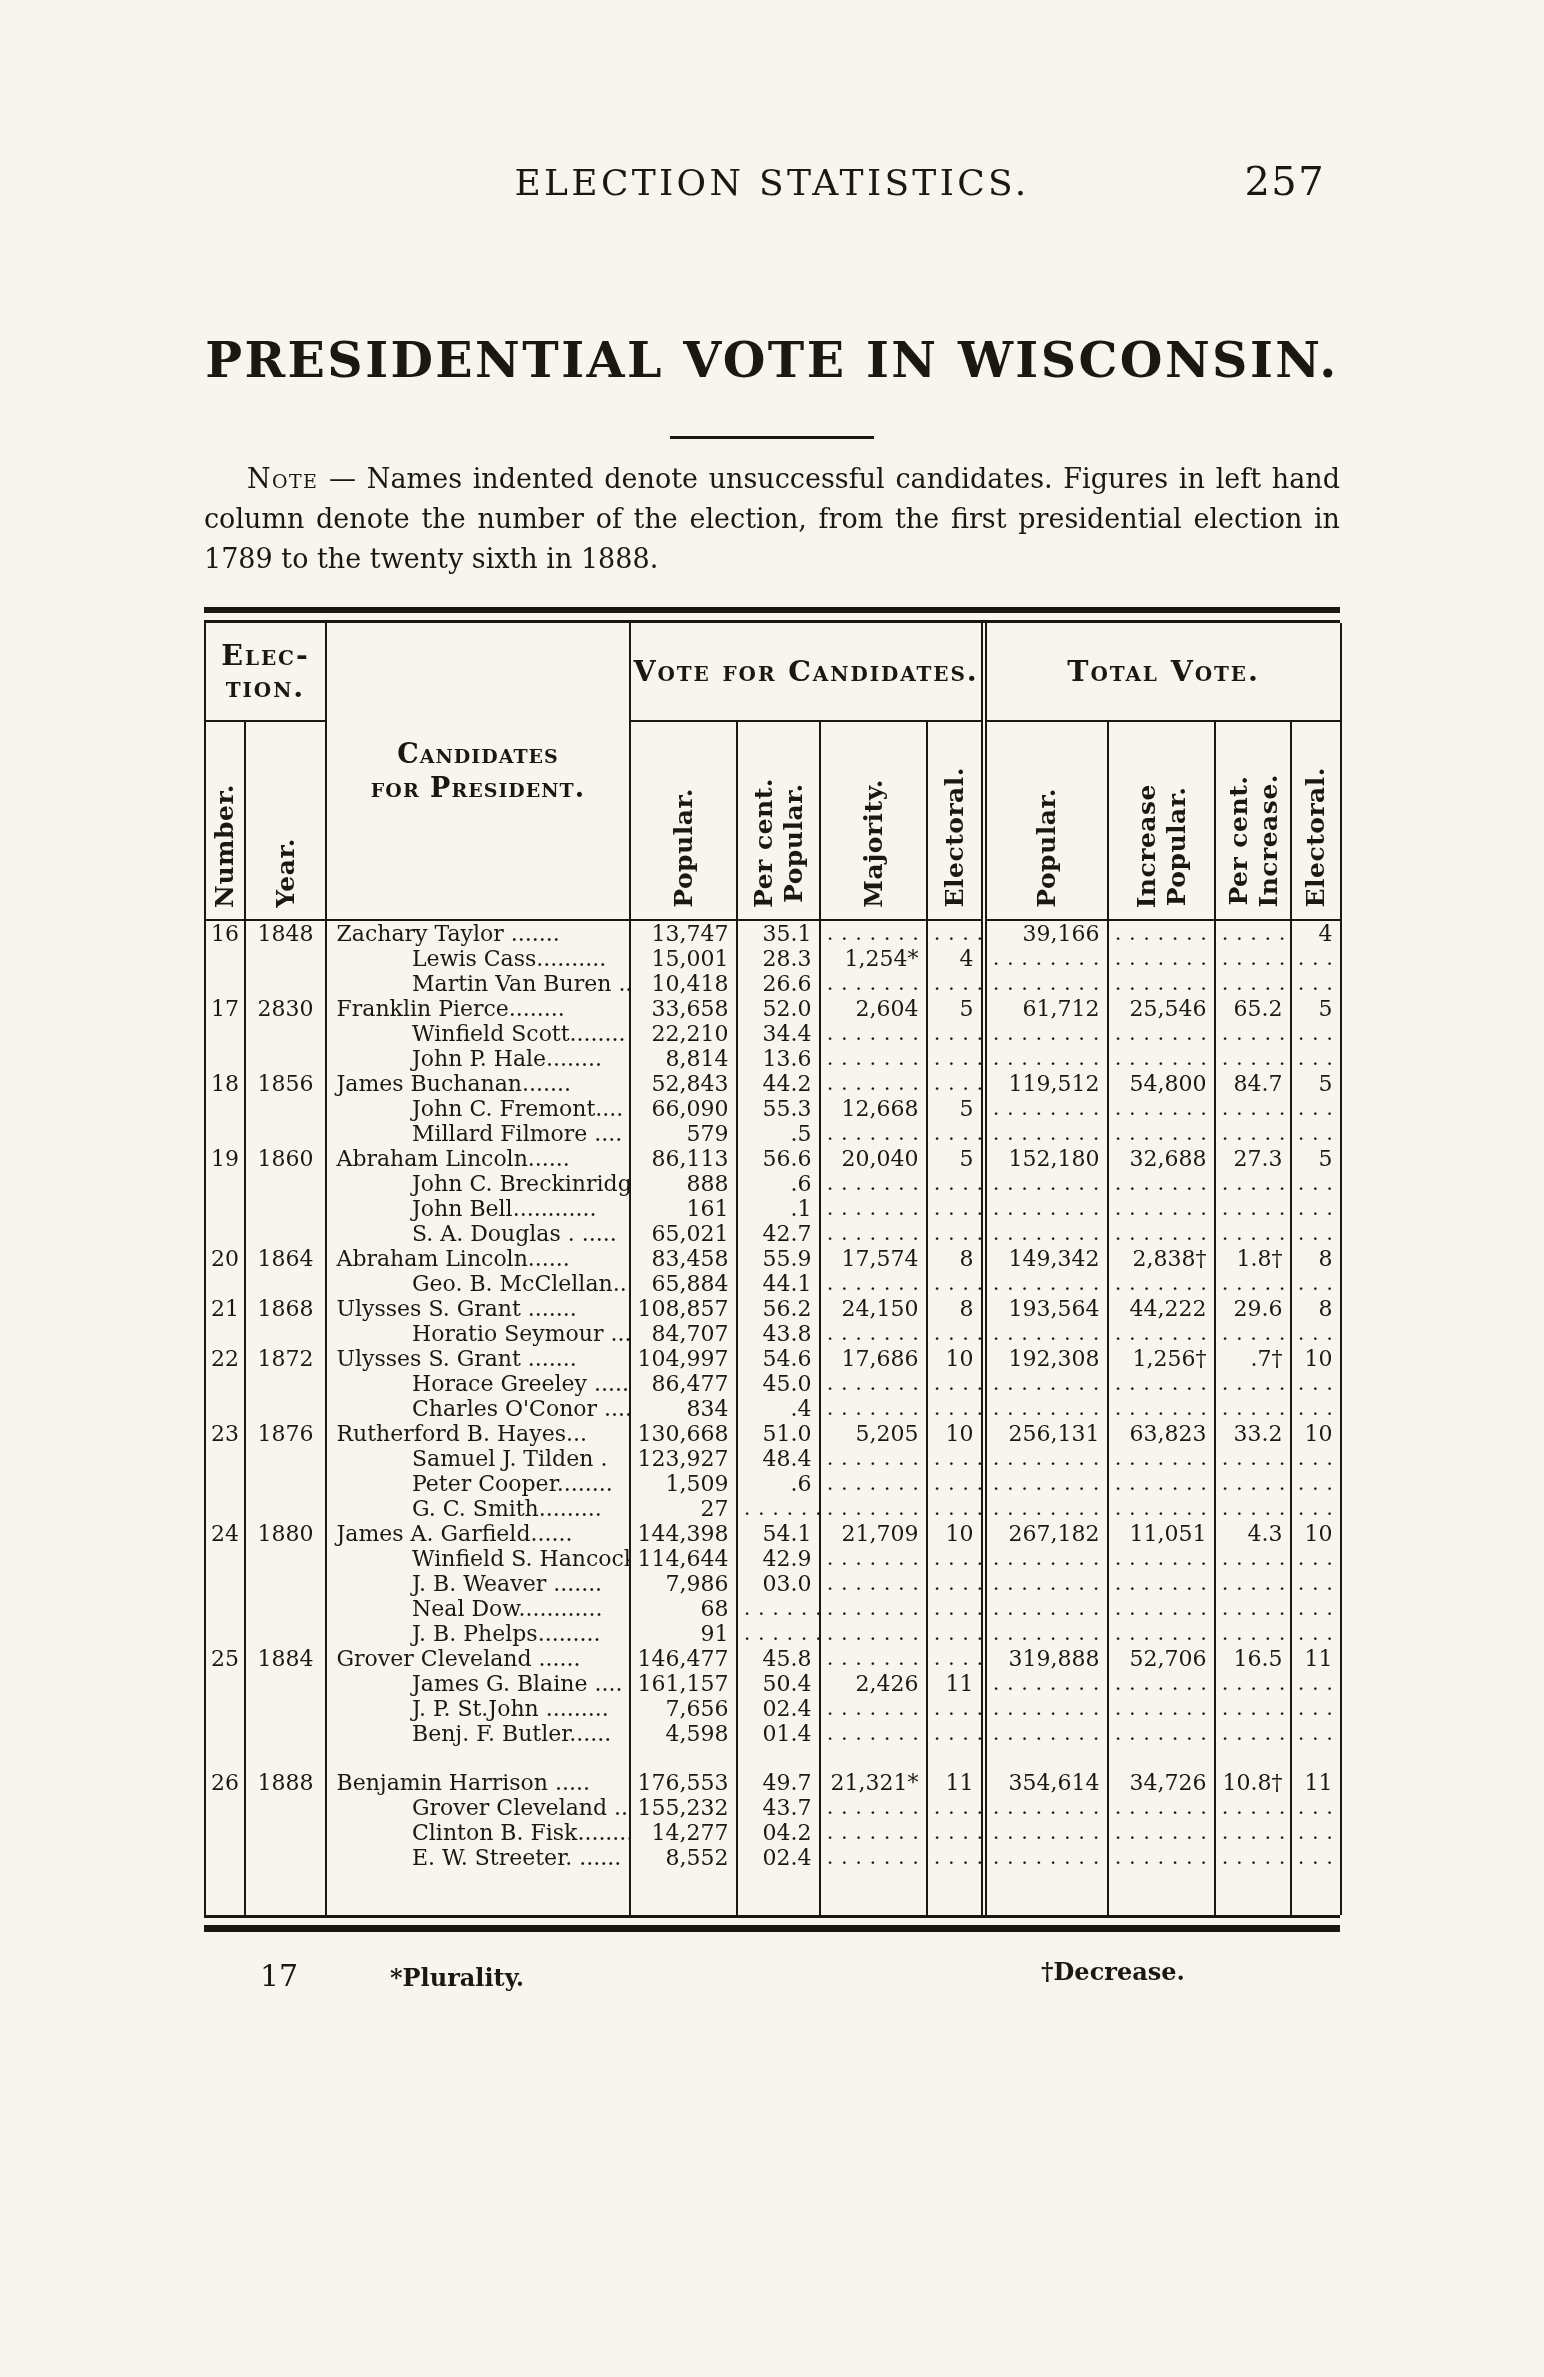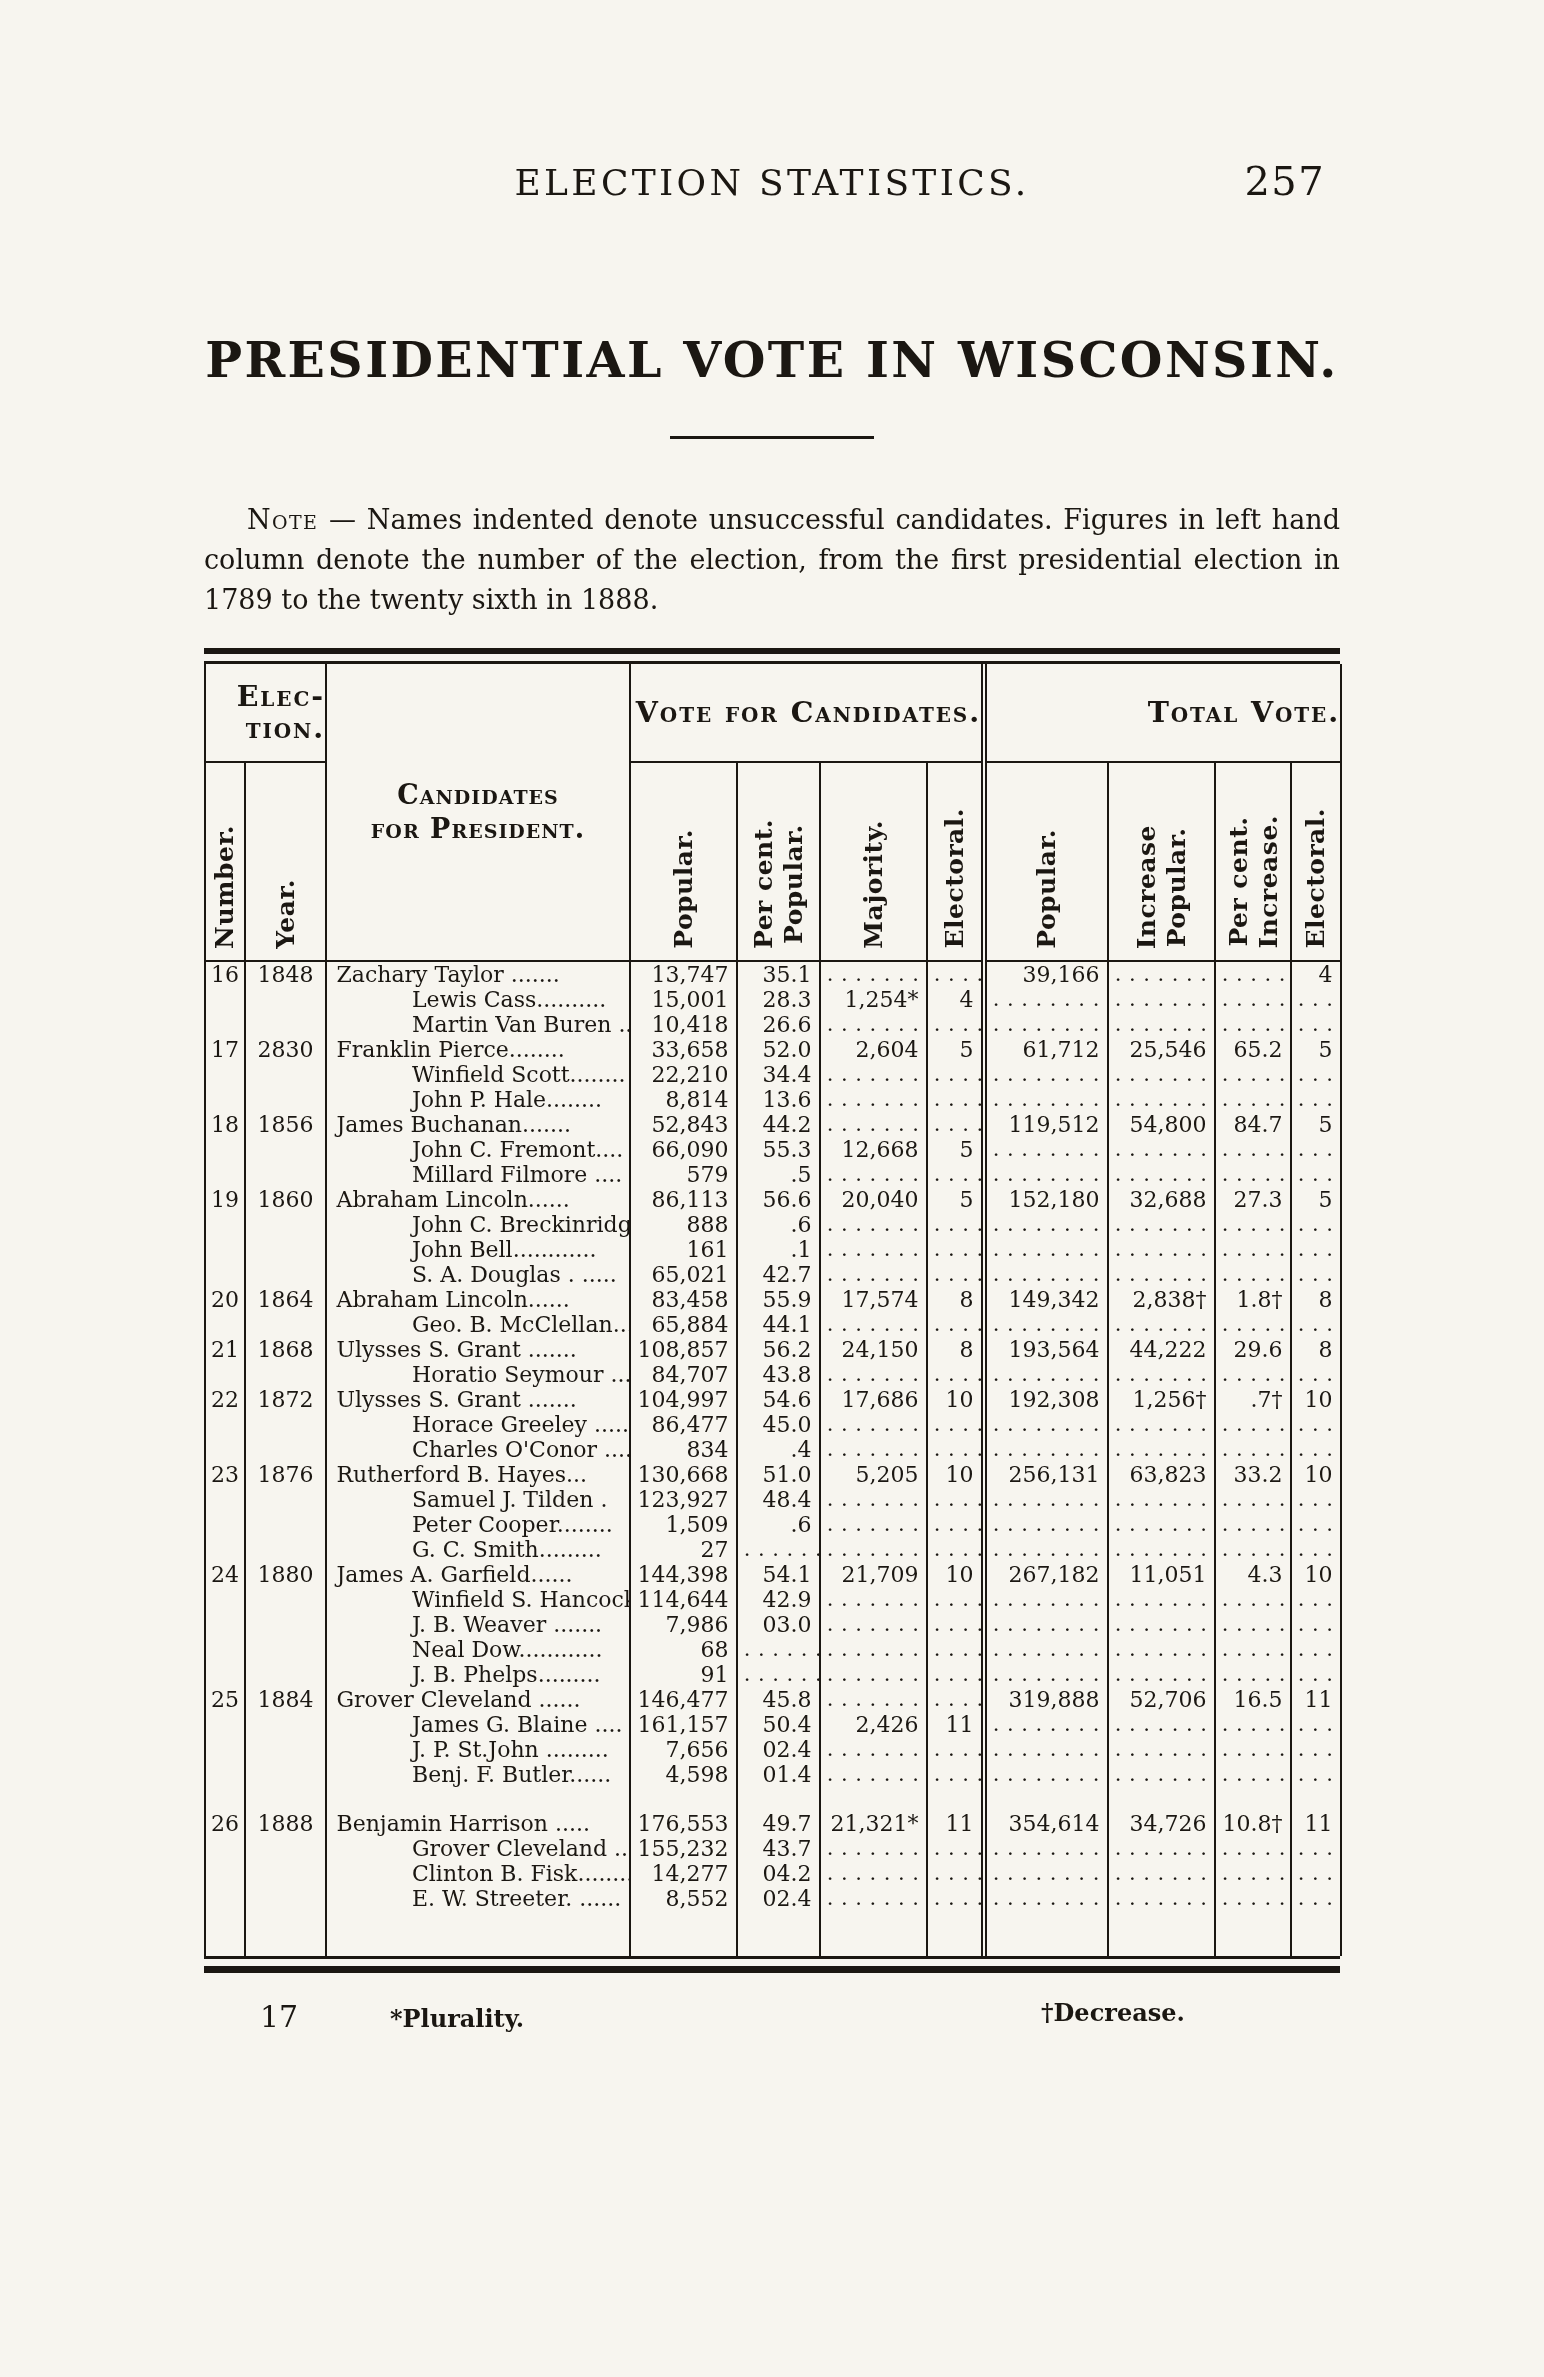--- a/index.html
+++ b/index.html
@@ -11,35 +11,35 @@
   .page{padding-top:162px;}
   .content{width:1136px;margin-left:204px;position:relative;}
 
   .running{position:relative;text-align:center;font-size:36px;letter-spacing:3.3px;height:48px;}
   .pagenum{position:absolute;right:15px;top:-3.8px;font-size:40px;letter-spacing:1.4px;}
 
   .title{text-align:center;margin:121px 0 0;font-size:49px;font-weight:bold;letter-spacing:2.4px;}
   .subtitle{text-align:center;margin-top:51px;font-size:31px;font-weight:bold;font-style:italic;letter-spacing:1px;}
   .sub-rule{width:204px;height:3.3px;background:#1b1712;margin:47px auto 0;}
 
-  .note{margin-top:61px;font-size:27px;line-height:1.48;text-align:justify;text-indent:43px;}
+  .note{margin-top:20px;font-size:27px;line-height:1.48;text-align:justify;text-indent:43px;}
   .note .lbl{font-variant:small-caps;letter-spacing:1.4px;}
 
   .rule-a{height:6.2px;background:#1b1712;margin-top:27.6px;}
   .rule-b{height:3.3px;background:#1b1712;margin-top:6.7px;}
   .brule1{height:3.3px;background:#1b1712;}
   .brule2{height:6.7px;background:#1b1712;margin-top:7.6px;}
 
   table{width:100%;border-collapse:collapse;table-layout:fixed;
         border-left:2.4px solid #1b1712;border-right:2.4px solid #1b1712;}
   th,td{overflow:hidden;border-left:2.4px solid #1b1712;padding:0;}
   th:first-child,td:first-child{border-left:none;}
   .dbl-l{border-left:6.7px double #1b1712;border-radius:32px;}
 
-  thead .grp{font-variant:small-caps;font-size:28.5px;letter-spacing:1.9px;text-align:right;
+  thead .grp{font-variant:small-caps;font-size:28.5px;letter-spacing:1.9px;text-align:center;
              height:97px;vertical-align:middle;border-bottom:2.4px solid #1b1712;
              white-space:pre-line;line-height:1.15;}
   th.cand{font-variant:small-caps;font-size:27px;letter-spacing:1px;text-align:center;
           vertical-align:middle;white-space:pre-line;line-height:1.25;
           border-bottom:2.4px solid #1b1712;}
   th.vert{height:188px;vertical-align:bottom;border-bottom:2.4px solid #1b1712;
           text-align:center;padding-bottom:8.6px;}
   th.vert span{display:inline-block;writing-mode:vertical-rl;transform:rotate(180deg);
           font-size:25px;line-height:1.18;white-space:pre-line;letter-spacing:0.5px;font-weight:bold;}
   thead th{font-weight:bold;}

